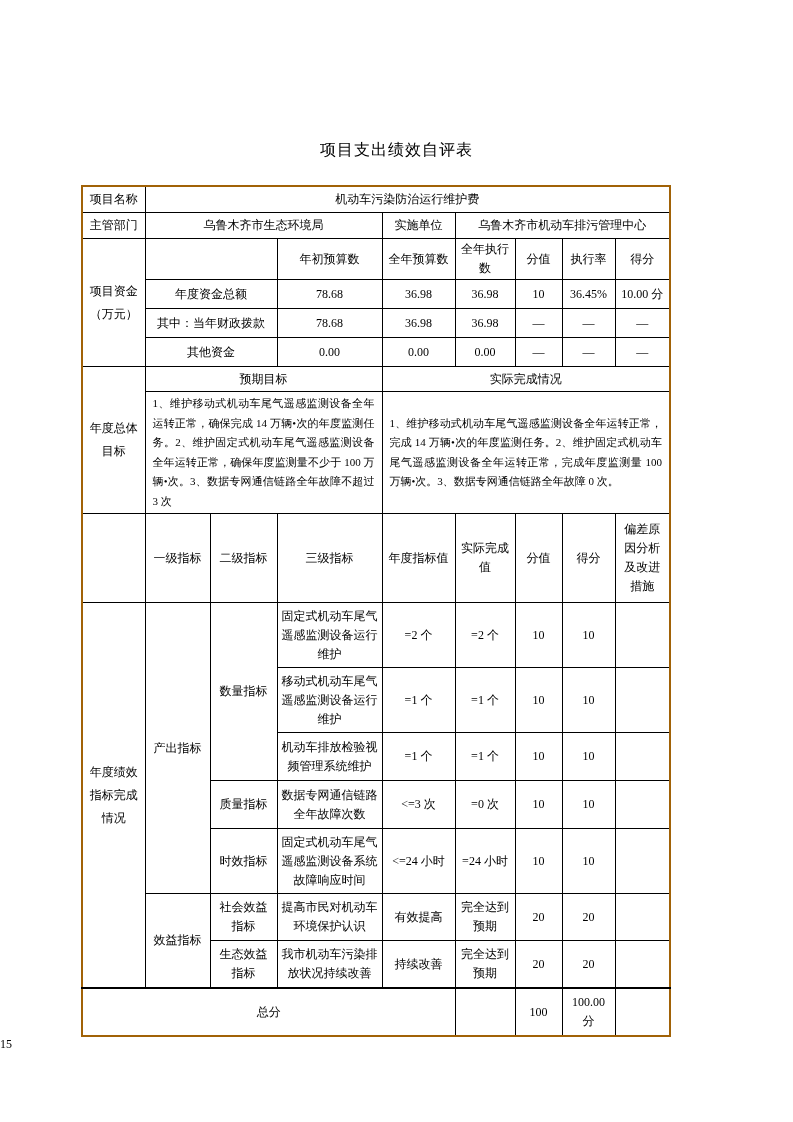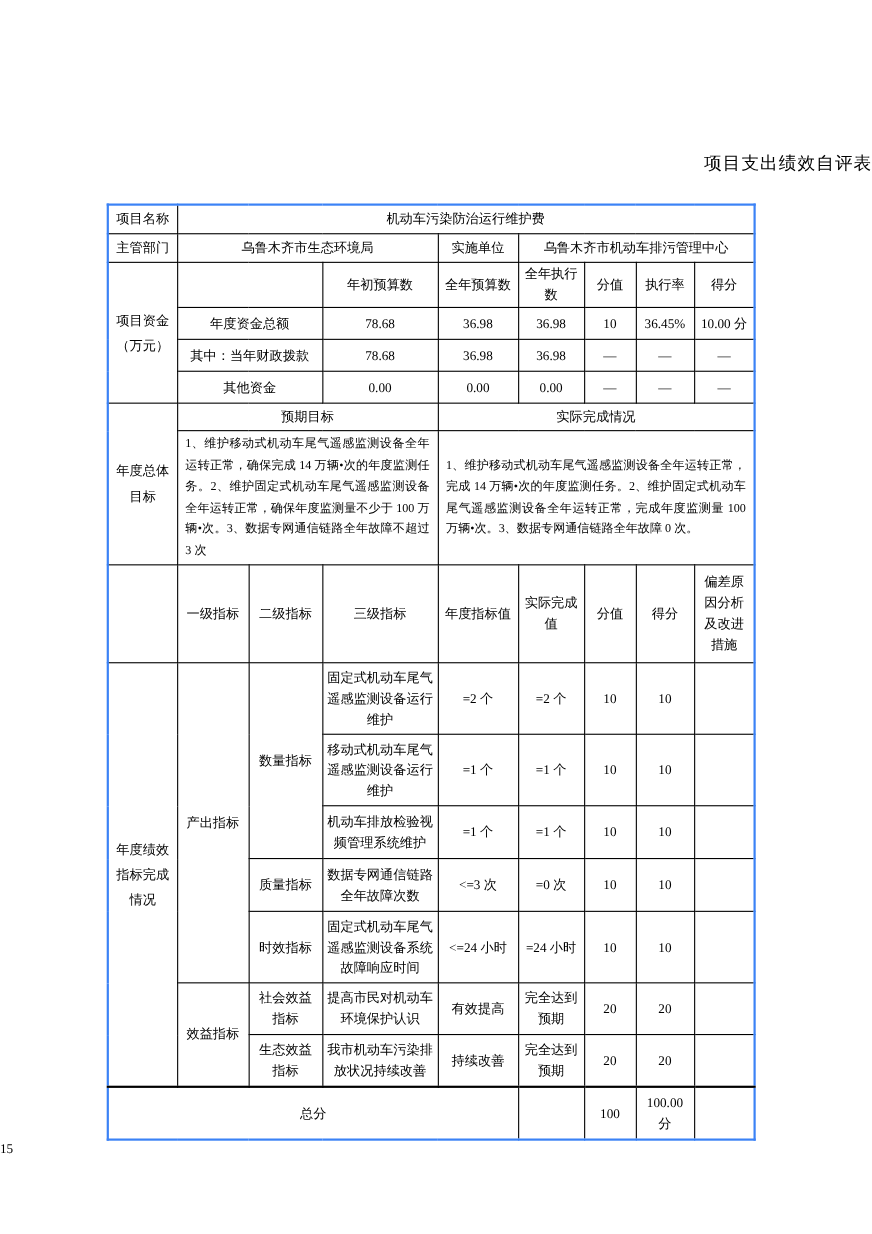--- a/index.html
+++ b/index.html
@@ -3,27 +3,27 @@
 <meta charset="utf-8">
 <style>
   html,body { margin:0; padding:0; }
   body {
     width:793px; height:1122px; background:#ffffff; position:relative;
     font-family:"Liberation Serif","DejaVu Serif",serif; color:#000;
     -webkit-font-smoothing:antialiased;
   }
   .doc-title {
     position:absolute; top:139px; left:0; width:793px;
-    text-align:right; font-size:16px; line-height:21px; letter-spacing:1px;
+    text-align:center; font-size:16px; line-height:21px; letter-spacing:1px;
   }
   .doc-title .line2 { font-size:15px; letter-spacing:0; }
   table.eval {
-    position:absolute; left:97px; top:185px; width:588px;
+    position:absolute; left:81px; top:185px; width:588px;
     border-collapse:collapse; table-layout:fixed;
-    border:2px solid #3b82f6;
+    border:2px solid #a16207;
   }
   td {
     border:1px solid #000;
     font-size:12px; line-height:19px;
     text-align:center; vertical-align:middle;
     padding:1px 4px; word-break:break-all; overflow:hidden;
   }
   td.side-label { line-height:23px; padding:1px 5px; }
   td.nw { white-space:nowrap; padding:1px 2px; }
   td.goal-text {

